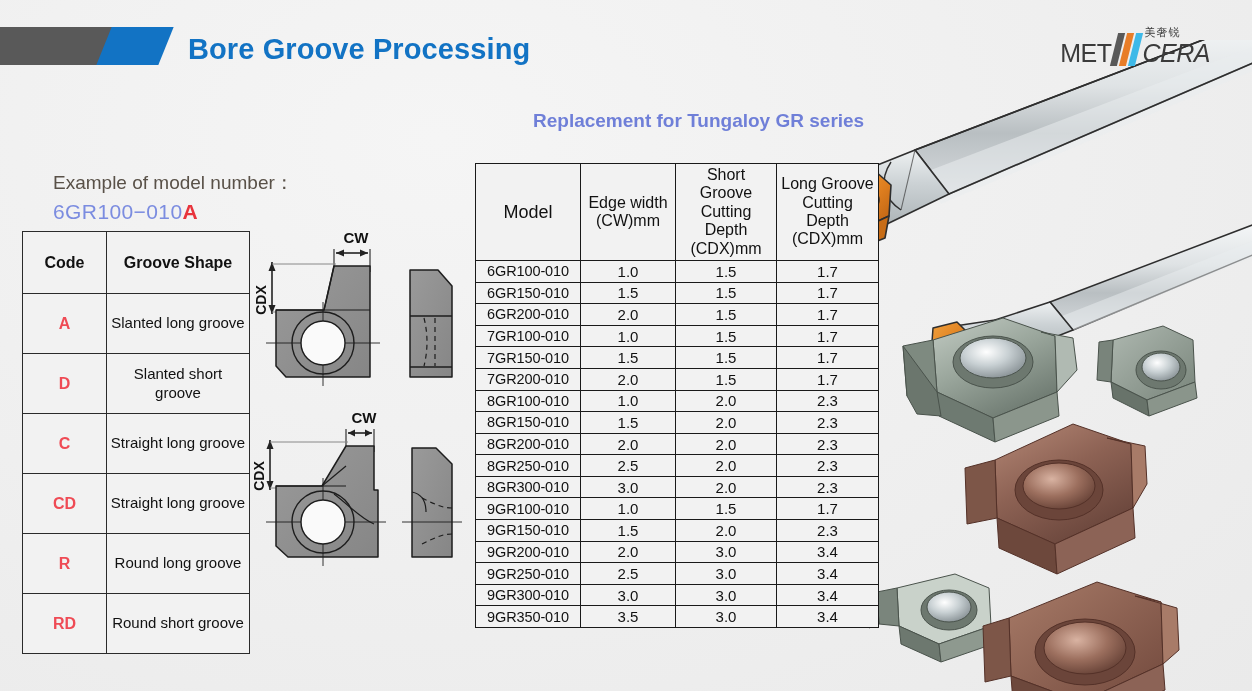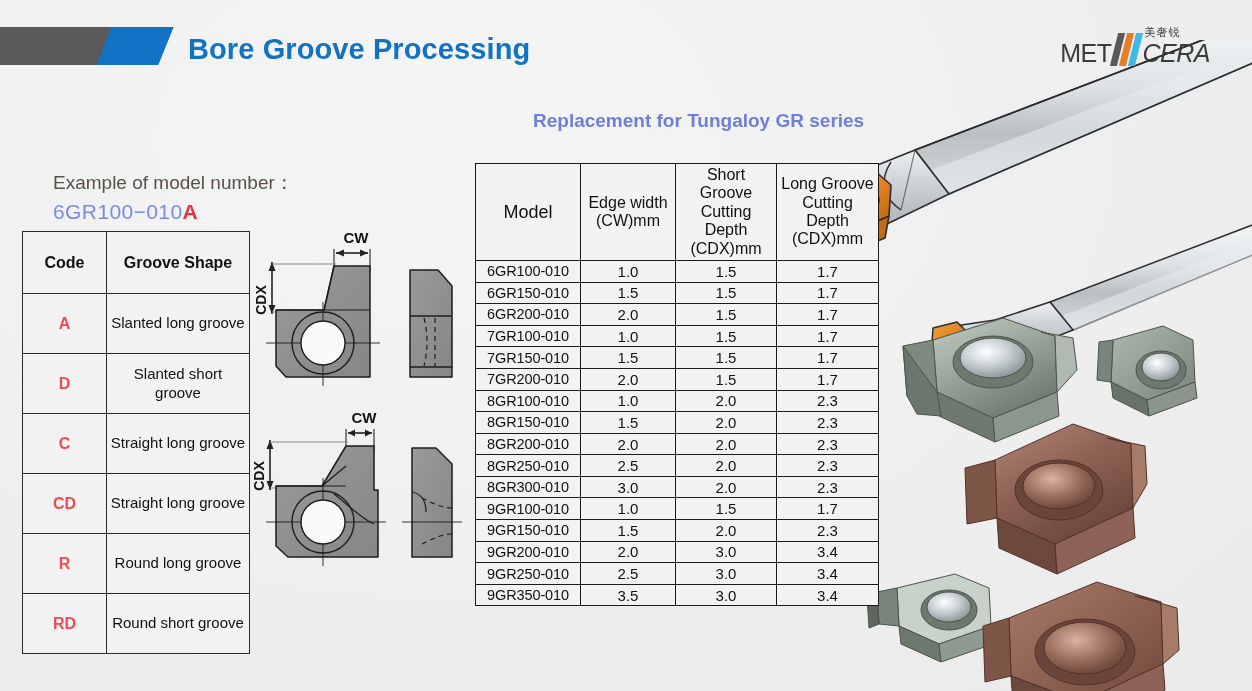--- a/index.html
+++ b/index.html
@@ -576,20 +576,26 @@
           <td>3.0</td>
           <td>3.4</td>
         </tr>
         <tr>
           <td class="model">9GR250-010</td>
           <td>2.5</td>
           <td>3.0</td>
           <td>3.4</td>
         </tr>
         <tr>
+          <td class="model">9GR300-010</td>
+          <td>3.0</td>
+          <td>3.0</td>
+          <td>3.4</td>
+        </tr>
+        <tr>
           <td class="model">9GR350-010</td>
           <td>3.5</td>
           <td>3.0</td>
           <td>3.4</td>
         </tr>
       </tbody>
   </table>
 
 
 </div>

